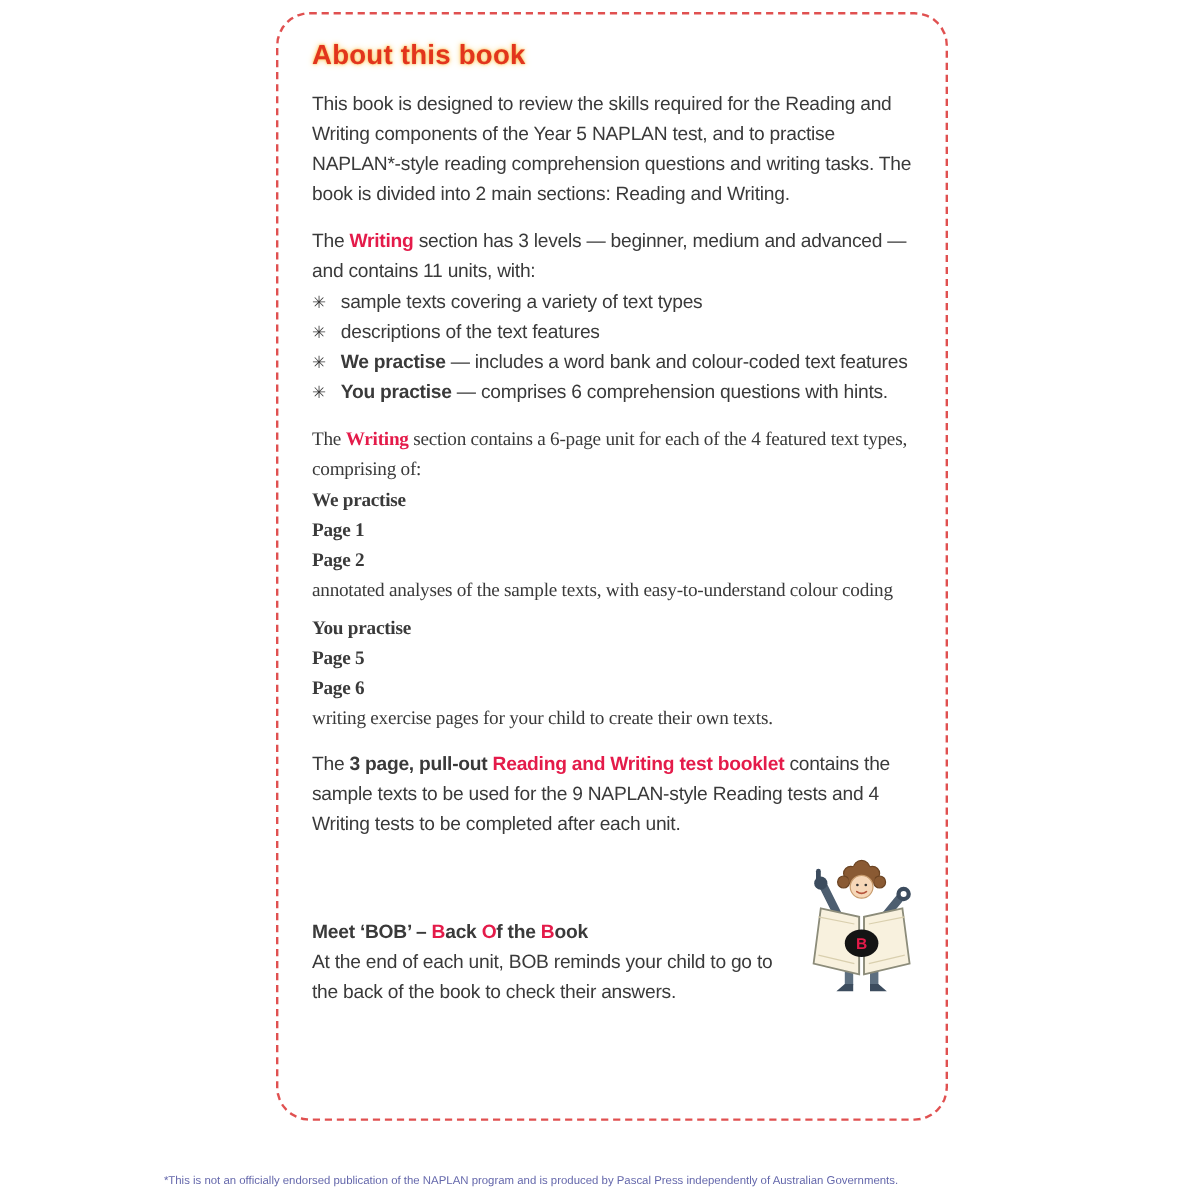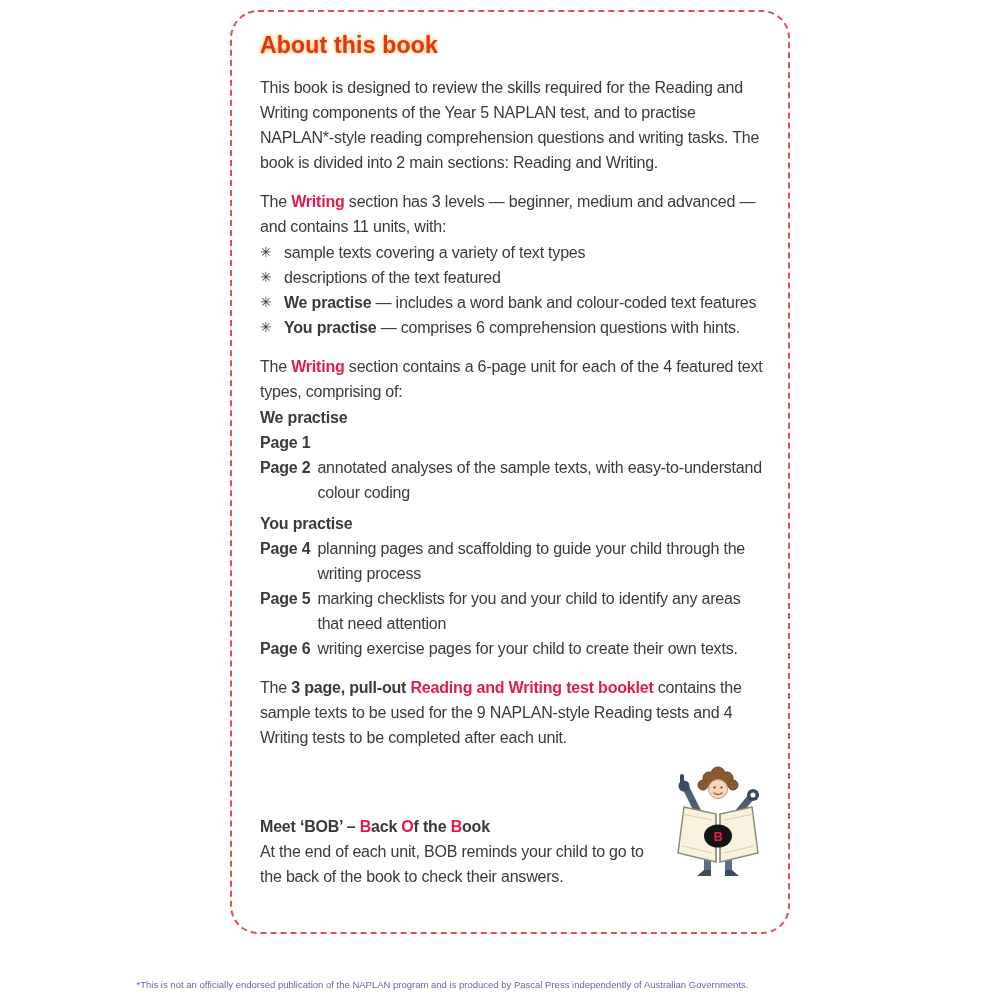--- a/index.html
+++ b/index.html
@@ -24,24 +24,24 @@
   .b { font-weight:bold; }
 
   .lead { margin-bottom:1px; }
   .bullet-list { margin-bottom:14px; }
   .bullet-row { display:flex; }
   .bullet-glyph { flex:none; width:24px; font-size:14px; }
   .bullet-text { flex:1; }
 
   .subhead { font-weight:bold; }
   .subhead.gap-top { margin-top:6px; }
-  .page-row { display:flex; }
+  .page-row { display:flex;flex-direction:column; }
   .page-label { font-weight:bold; white-space:nowrap; margin-right:7px; }
   .page-desc { flex:1; }
-  .writing-block { margin-bottom:14px; }
+  .writing-block { margin-bottom:14px;font-family:Liberation Serif, serif; }
 
   .bob-section { display:flex; margin-top:24px; align-items:flex-end; }
   .bob-text { width:408px; }
   .bob-art { flex:none; margin-left:6px; margin-top:-8px; }
 
   .footnote {
     position:absolute; top:979px; left:0; width:885px; text-align:center;
     font-size:9.5px; color:#6467ab; letter-spacing:0;
   }
 </style>
@@ -59,21 +59,21 @@
     <div>
       <p class="lead"><span>The </span><span class="accent">Writing</span><span> section has 3 levels — beginner, medium and advanced — and contains 11 units, with:</span></p>
 
       <div class="bullet-list">
         <div class="bullet-row">
           <span class="bullet-glyph">✳</span>
           <span class="bullet-text"><span class="b"></span><span>sample texts covering a variety of text types</span></span>
         </div>
         <div class="bullet-row">
           <span class="bullet-glyph">✳</span>
-          <span class="bullet-text"><span class="b"></span><span>descriptions of the text featured</span></span>
+          <span class="bullet-text"><span class="b"></span><span>descriptions of the text features</span></span>
         </div>
         <div class="bullet-row">
           <span class="bullet-glyph">✳</span>
           <span class="bullet-text"><span class="b">We practise</span><span> — includes a word bank and colour-coded text features</span></span>
         </div>
         <div class="bullet-row">
           <span class="bullet-glyph">✳</span>
           <span class="bullet-text"><span class="b">You practise</span><span> — comprises 6 comprehension questions with hints.</span></span>
         </div>
       </div>
@@ -88,26 +88,21 @@
         <span class="page-label">Page 1</span>
       </div>
       <div class="page-row">
         <span class="page-label">Page 2</span>
         <span class="page-desc">annotated analyses of the sample texts, with easy-to-understand colour coding</span>
       </div>
 
       <div class="subhead gap-top">You practise</div>
 
       <div class="page-row">
-        <span class="page-label">Page 4</span>
-        <span class="page-desc">planning pages and scaffolding to guide your child through the writing process</span>
-      </div>
-      <div class="page-row">
         <span class="page-label">Page 5</span>
-        <span class="page-desc">marking checklists for you and your child to identify any areas that need attention</span>
       </div>
       <div class="page-row">
         <span class="page-label">Page 6</span>
         <span class="page-desc">writing exercise pages for your child to create their own texts.</span>
       </div>
     </div>
 
     <p class="para"><span>The </span><span class="b">3 page, pull-out </span><span class="accent">Reading and Writing test booklet</span><span> contains the sample texts to be used for the 9 NAPLAN-style Reading tests and 4 Writing tests to be completed after each unit.</span></p>
 
     <div class="bob-section">

